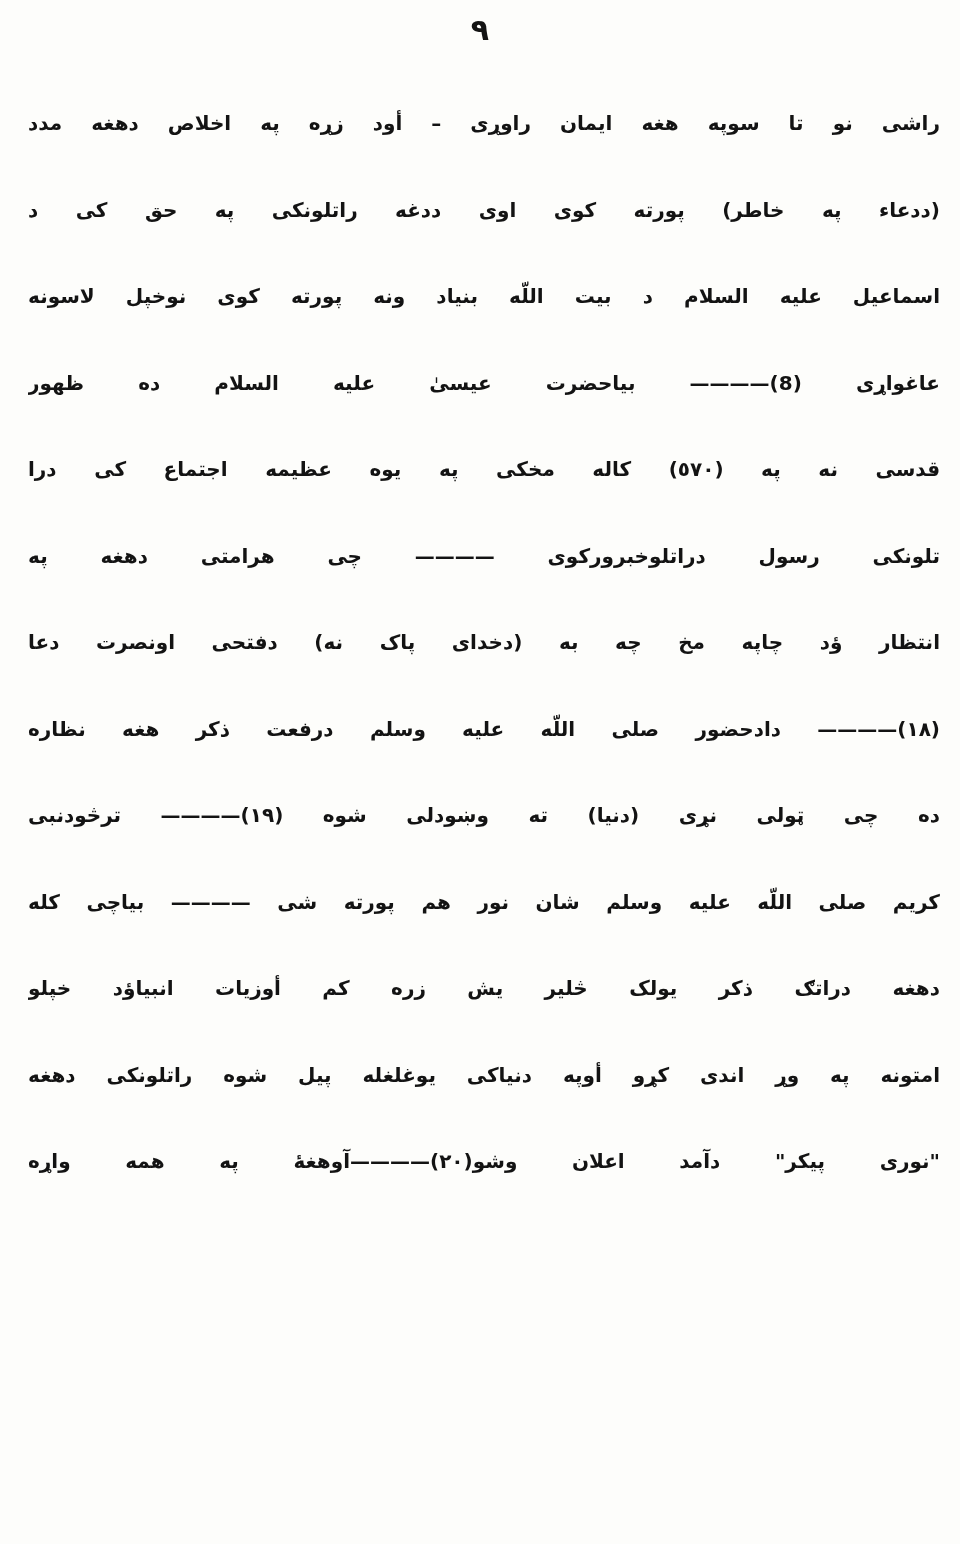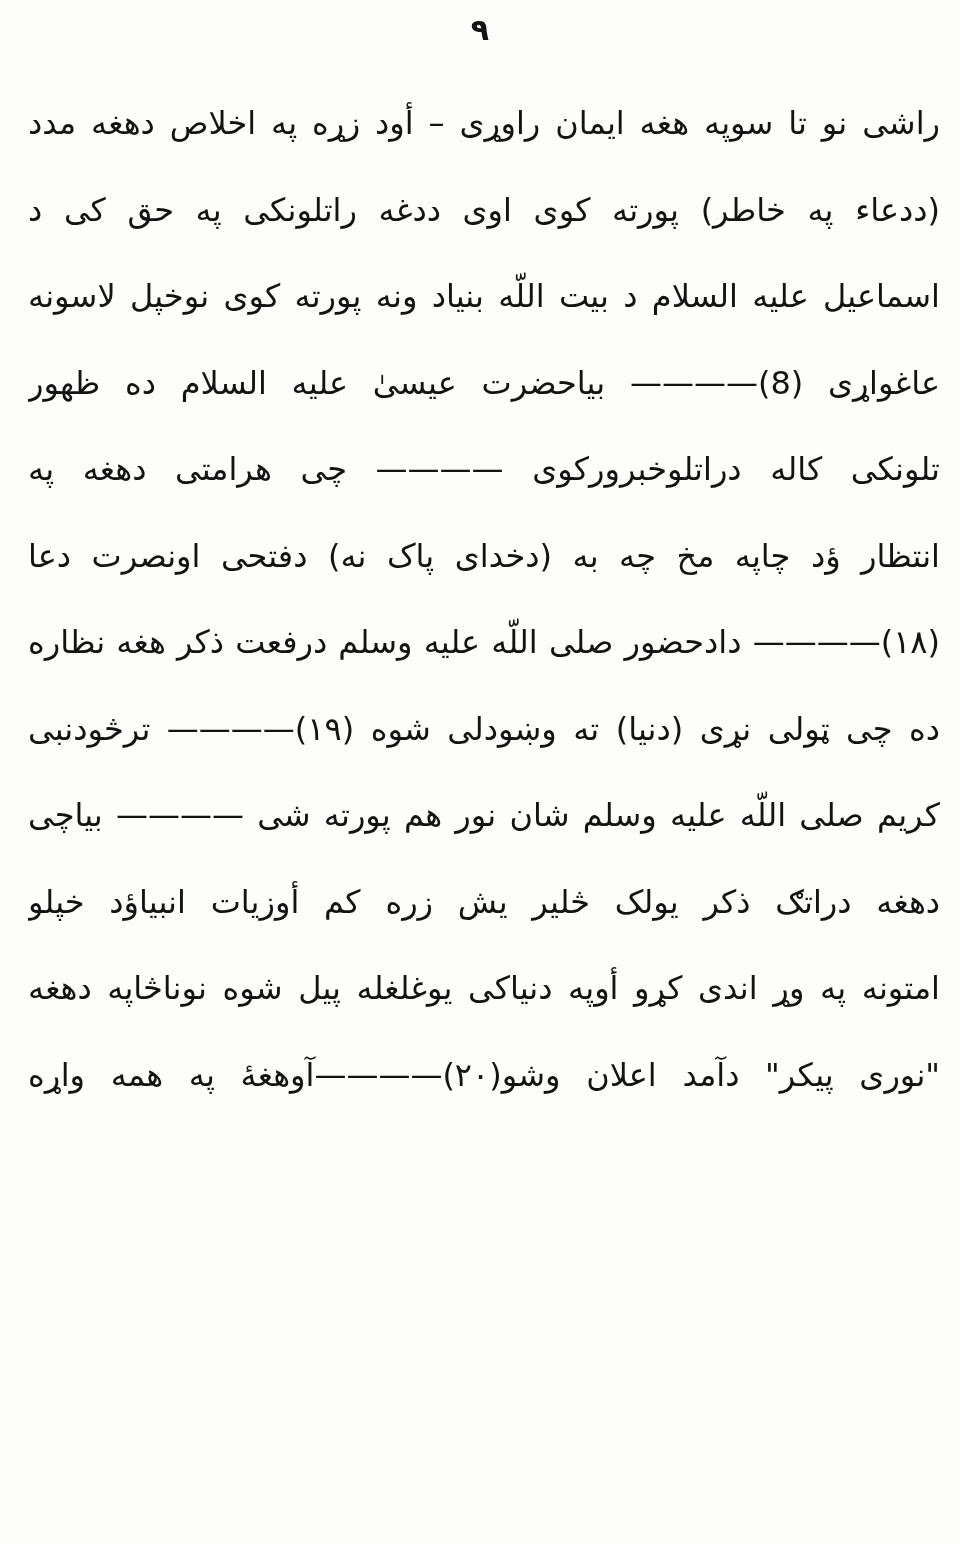--- a/index.html
+++ b/index.html
@@ -33,44 +33,45 @@
       position: absolute;
       top: 80px;
       right: 20px;
       left: 28px;
       direction: rtl;
       unicode-bidi: embed;
     }
     .line {
       height: 86.5px;
       line-height: 86.5px;
-      font-size: 32px;
-      font-weight: normal;
+      font-size: 20px;
+      font-weight: bold;
       text-align: justify;
       text-align-last: justify;
       -moz-text-align-last: justify;
       overflow: hidden;
       white-space: normal;
     }
   </style>
 </head>
 <body>
 
 <div class="page">
 
   <div class="page-number">٩</div>
 
   <div class="text-block">
     <div class="line">راشى نو تا سوپه هغه ايمان راوړى – أود زړه په اخلاص دهغه مدد</div>
     <div class="line">(ددعاء په خاطر) پورته كوى اوى ددغه راتلونكى په حق كى د</div>
     <div class="line">اسماعيل عليه السلام د بيت اللّه بنياد ونه پورته كوى نوخپل لاسونه</div>
     <div class="line">عاغواړى (8)———— بياحضرت عيسىٰ عليه السلام ده ظهور</div>
-    <div class="line">تلونكى كاله دراتلوخبروركوى ———— چى هرامتى دهغه په</div>
+    <div class="line">قدسى نه په (٥٧٠) كاله مخكى په يوه عظيمه اجتماع كى درا</div>
+    <div class="line">تلونكى رسول دراتلوخبروركوى ———— چى هرامتى دهغه په</div>
     <div class="line">انتظار ؤد چاپه مخ چه به (دخداى پاک نه) دفتحى اونصرت دعا</div>
     <div class="line">(١٨)———— دادحضور صلى اللّه عليه وسلم درفعت ذكر هغه نظاره</div>
     <div class="line">ده چى ټولى نړى (دنيا) ته وښودلى شوه (١٩)———— ترڅودنبى</div>
     <div class="line">كريم صلى اللّه عليه وسلم شان نور هم پورته شى ———— بياچى كله</div>
     <div class="line">دهغه دراتګ ذكر يولک څلير يش زره كم أوزيات انبياؤد خپلو</div>
-    <div class="line">امتونه په وړ اندى كړو أوپه دنياكى يوغلغله پيل شوه نوناڅاپه دهغه</div>
+    <div class="line">امتونه په وړ اندى كړو أوپه دنياكى يوغلغله پيل شوه راتلونكى دهغه</div>
     <div class="line">"نورى پيكر" دآمد اعلان وشو(٢٠)————آوهغهٔ په همه واړه</div>
   </div>
 
 </div>
 
 </body></html>

